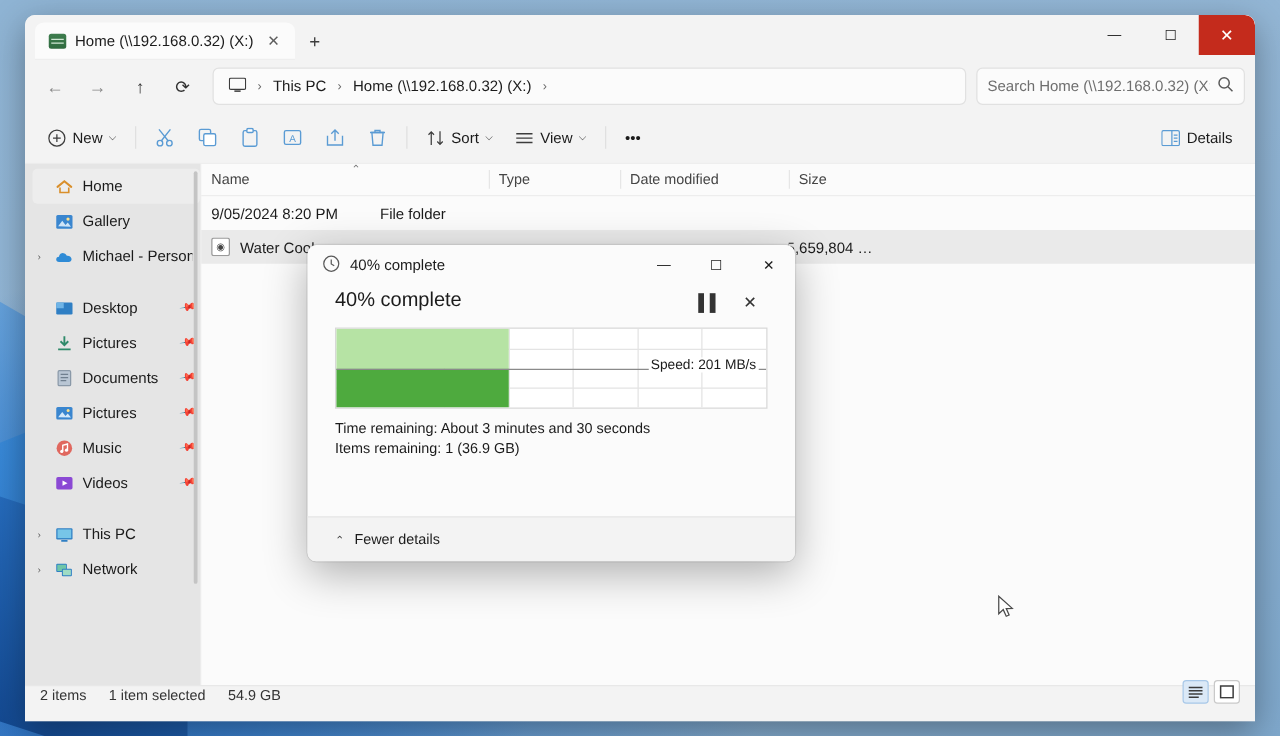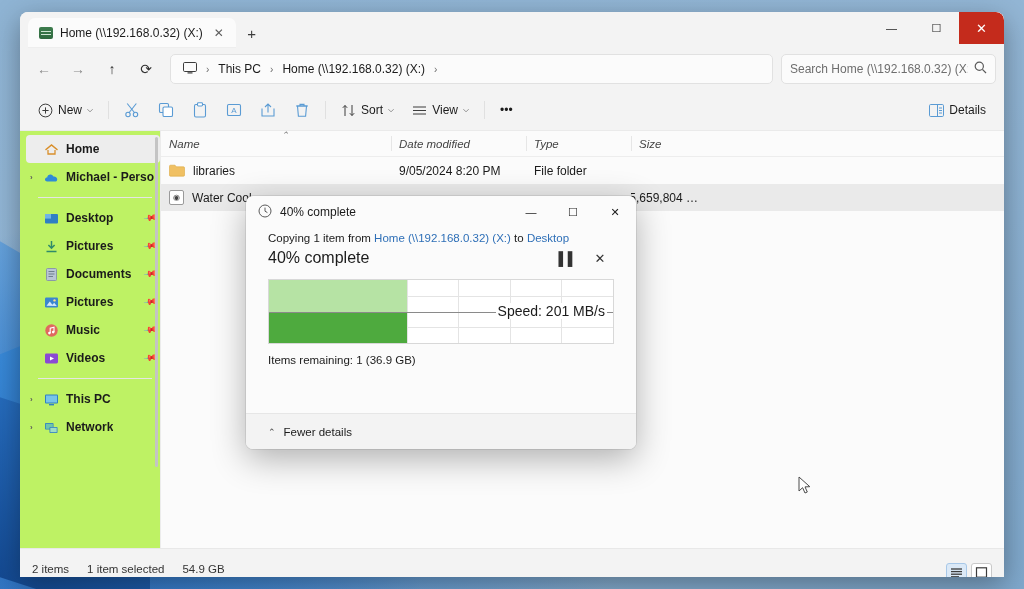--- a/index.html
+++ b/index.html
@@ -79,48 +79,48 @@
     height:30px; border-radius:5px; display:flex; align-items:center; gap:5px;
     padding:0 8px; font-size:12px; color:#1b1b1b;
   }
   .tb svg { display:block; }
   .cheva { font-size:8px; color:#4a4a4a; }
   .tbdiv { width:1px;height:18px;background:#e0e0e0;margin:0 5px;}
   .tb.right { margin-left:auto; }
 
   
   .content { flex:1; display:flex; background:#fbfbfb; border-top:1px solid #eaeaea; min-height:0; }
-  .sidebar { width:140px; background:#bef264; padding:4px 0 0 6px; overflow:hidden; position:relative;
-    flex:0 0 auto;font-weight:bold; }
+  .sidebar { width:140px; background:#e5e5e5; padding:4px 0 0 6px; overflow:hidden; position:relative;
+    flex:0 0 auto; }
   .sb-item { height:28px; display:flex; align-items:center; gap:7px; padding:0 6px 0 18px;
     border-radius:4px; font-size:12px; color:#1b1b1b; position:relative; white-space:nowrap; }
   .sb-item.sel { background:#ededed; }
   .sb-chev { position:absolute; left:4px; font-size:8px; color:#5a5a5a; }
   .sb-ico { width:15px;height:15px;flex:0 0 auto; display:flex;align-items:center;justify-content:center;}
   .sb-label{ overflow:hidden; text-overflow:clip; }
   .sb-pin { position:absolute; right:4px; font-size:9px; color:#7a7a7a; transform:rotate(35deg); }
   .sb-divider { height:1px; background:#e5e5e5; margin:6px 8px 6px 12px; }
   .sb-scroll { position:absolute; right:2px; top:6px; width:3px; height:330px; background:#c4c4c4; border-radius:2px;}
 
   .filelist { flex:1; display:flex; flex-direction:column; border-left:1px solid #ececec; min-width:0; }
   .colhead { height:26px; display:flex; align-items:center; font-size:11.5px; color:#444;
     border-bottom:1px solid #ededed; position:relative; }
-  .ch { padding:0 8px; position:relative; height:100%; display:flex; align-items:center;font-style:italic; }
+  .ch { padding:0 8px; position:relative; height:100%; display:flex; align-items:center; }
   .ch + .ch::before { content:""; position:absolute; left:0; top:5px; bottom:5px; width:1px; background:#e6e6e6; }
   .sortcaret { position:absolute; left:120px; top:-1px; font-size:9px; color:#777; }
   .row { height:27px; display:flex; align-items:center; font-size:12px; color:#1b1b1b; }
   .row.sel { background:#eaeaea; }
   .cell { padding:0 8px; display:flex; align-items:center; gap:8px; overflow:hidden; white-space:nowrap; }
   .folder-ico { width:16px;height:13px;flex:0 0 auto; }
   .iso-ico { width:15px;height:15px;border:1px solid #9a9a9a;border-radius:2px;background:#fff;
     display:flex;align-items:center;justify-content:center;font-size:8px;color:#444;flex:0 0 auto;}
 
   
   .statusbar { height:26px; background:#f3f3f3; border-top:1px solid #e8e8e8;
-    display:flex; align-items:flex-start; padding:14px 12px; font-size:11.5px; color:#333; gap:18px; flex:0 0 auto;}
+    display:flex; align-items:flex-end; padding:14px 12px; font-size:11.5px; color:#333; gap:18px; flex:0 0 auto;}
   .sb-right { margin-left:auto; display:flex; gap:4px; }
   .viewtog { width:21px;height:19px;border:1px solid #c9c9c9;border-radius:3px;background:#fff;
     display:flex;align-items:center;justify-content:center; }
   .viewtog.active { background:#dbe9f7; border-color:#a8c8e8; }
 
   
   .dialog {
     position:absolute; left:246px; top:196px; width:390px; height:253px;
     background:#fbfbfb; border-radius:7px; box-shadow:0 10px 34px rgba(0,0,0,.30), 0 0 0 1px rgba(0,0,0,.08);
     display:flex; flex-direction:column; overflow:hidden;
@@ -135,21 +135,21 @@
   .dlg-headrow { display:flex; align-items:center; }
   .dlg-pct { font-size:16px; color:#1b1b1b; }
   .dlg-ctrls { margin-left:auto; display:flex; gap:22px; padding-right:6px; }
   .dlg-ctrl { font-size:13px; color:#333; width:16px; text-align:center; }
   .graph { margin-top:12px; height:65px; border:1px solid #d8d8d8; background:#fff; position:relative; overflow:hidden; }
   .grid-v { position:absolute; top:0; bottom:0; width:1px; background:#e4e4e4; }
   .grid-h { position:absolute; left:0; right:0; height:1px; background:#e4e4e4; }
   .fill-top { position:absolute; left:0; top:0; background:#b6e3a4; }
   .fill-bot { position:absolute; left:0; background:#4eaa3e; }
   .midline { position:absolute; left:0; right:0; height:1px; background:#8a8a8a; }
-  .speed { position:absolute; right:6px; font-size:14px; color:#1b1b1b; background:#fff; padding:0 2px; }
+  .speed { position:absolute; right:6px; font-size:11px; color:#1b1b1b; background:#fff; padding:0 2px; }
   .dlg-info { margin-top:9px; font-size:11.5px; color:#1b1b1b; line-height:15.5px; }
   .dlg-foot { height:36px; border-top:1px solid #e6e6e6; background:#f3f3f3;
     display:flex; align-items:center; padding-left:22px; gap:8px; font-size:11.5px; color:#1b1b1b; }
   .chev-up { font-size:9px; color:#444; }
 
   .cursor { position:absolute; left:798px; top:476px; width:14px; height:19px; pointer-events:none; }
 </style>
 </head>
 <body>
 
@@ -312,20 +312,30 @@
       <div class="sb-item sel">
         <span class="sb-ico">
           <svg width="15" height="15" viewBox="0 0 15 15">
               <path d="M2 7.5 L7.5 3 L13 7.5" fill="none" stroke="#d98f2b" stroke-width="1.6" stroke-linecap="round"></path>
               <path d="M4 8 V12 H11 V8" fill="none" stroke="#d98f2b" stroke-width="1.3"></path>
             </svg>
         </span>
         <span class="sb-label">Home</span>
       </div>
       <div class="sb-item">
+        <span class="sb-ico">
+          <svg width="15" height="15" viewBox="0 0 15 15">
+              <rect x="1" y="2" width="13" height="11" rx="1.2" fill="#3a86cf"></rect>
+              <path d="M2.5 11 L5.8 6.6 L8.4 10 L10.2 8 L12.8 11.4 Z" fill="#cfe4f7"></path>
+              <circle cx="10.4" cy="5.2" r="1.3" fill="#ffe08a"></circle>
+            </svg>
+        </span>
+        <span class="sb-label">Gallery</span>
+      </div>
+      <div class="sb-item">
         <span class="sb-chev">›</span>
         <span class="sb-ico">
           <svg width="15" height="15" viewBox="0 0 15 15">
               <path d="M3.3 11.5 C1.6 11.5 0.8 10.3 1 9.2 C1.2 8.1 2.2 7.4 3.2 7.5 C3.3 5.6 4.9 4.3 6.7 4.5 C8 4.6 9 5.5 9.4 6.6 C11 6.2 12.9 7.2 13.2 8.9 C13.5 10.5 12.3 11.5 11 11.5 Z" fill="#2f8bd6"></path>
             </svg>
         </span>
         <span class="sb-label">Michael - Personal</span>
       </div>
       <div class="sb-divider"></div>
       <div class="sb-item">
@@ -419,40 +429,32 @@
       </div>
       <div class="sb-scroll"></div>
     </div>
 
     <div class="filelist">
       <div class="colhead">
         <div class="ch" style="width:230px">
           <span>Name</span>
           <span class="sortcaret">⌃</span>
         </div>
+        <div class="ch" style="width:105px">
+          <span>Type</span>
+        </div>
         <div class="ch" style="width:135px">
           <span>Date modified</span>
-        </div>
-        <div class="ch" style="width:105px">
-          <span>Type</span>
         </div>
         <div class="ch" style="width:75px">
           <span>Size</span>
         </div>
       </div>
 
       <div class="row">
-        <div class="cell" style="width:230px">
-          <span class="folder-ico">
-            <svg width="16" height="13" viewBox="0 0 16 13">
-                <path d="M0.5 2.2 A1 1 0 0 1 1.5 1.2 H6 L7.4 2.8 H14.5 A1 1 0 0 1 15.5 3.8 V11.2 A1 1 0 0 1 14.5 12.2 H1.5 A1 1 0 0 1 0.5 11.2 Z" fill="#f0c063" stroke="#dba83f" stroke-width="0.6"></path>
-              </svg>
-          </span>
-          <span>libraries</span>
-        </div>
         <div class="cell" style="width:135px">9/05/2024 8:20 PM</div>
         <div class="cell" style="width:105px">File folder</div>
         <div class="cell" style="width:75px"></div>
       </div>
 
       <div class="row sel">
         <div class="cell" style="width:230px">
           <span class="iso-ico">◉</span>
           <span>Water Cool</span>
         </div>
@@ -495,23 +497,20 @@
     </span>
     <span>40% complete</span>
     <span class="dlg-wc">
       <div>—</div>
       <div>☐</div>
       <div>✕</div>
     </span>
   </div>
 
   <div class="dlg-body">
-    <div class="dlg-from">
-      <span>Copying 1 item from </span><a href="#">Home (\\192.168.0.32) (X:)</a><span> to </span><a href="#">Desktop</a>
-    </div>
     <div class="dlg-headrow">
       <span class="dlg-pct">40% complete</span>
       <span class="dlg-ctrls">
         <span class="dlg-ctrl">▐▐</span>
         <span class="dlg-ctrl">✕</span>
       </span>
     </div>
 
     <div class="graph">
       <div class="grid-v" style="left:25%"></div>
@@ -522,20 +521,24 @@
       <div class="grid-h" style="top:25%"></div>
       <div class="grid-h" style="top:75%"></div>
       <div class="fill-top" style="width:40%; height:50%;"></div>
       <div class="fill-bot" style="width:40%; top:50%; bottom:0;"></div>
       <div class="midline" style="top:50%"></div>
       <span class="speed" style="top:23px">Speed: 201 MB/s</span>
     </div>
 
     <div class="dlg-info">
       <div>
+        <span>Time remaining:</span>
+        <span>About 3 minutes and 30 seconds</span>
+      </div>
+      <div>
         <span>Items remaining:</span>
         <span>1 (36.9 GB)</span>
       </div>
     </div>
   </div>
 
   <div class="dlg-foot">
     <span class="chev-up">⌃</span>
     <span>Fewer details</span>
   </div>

